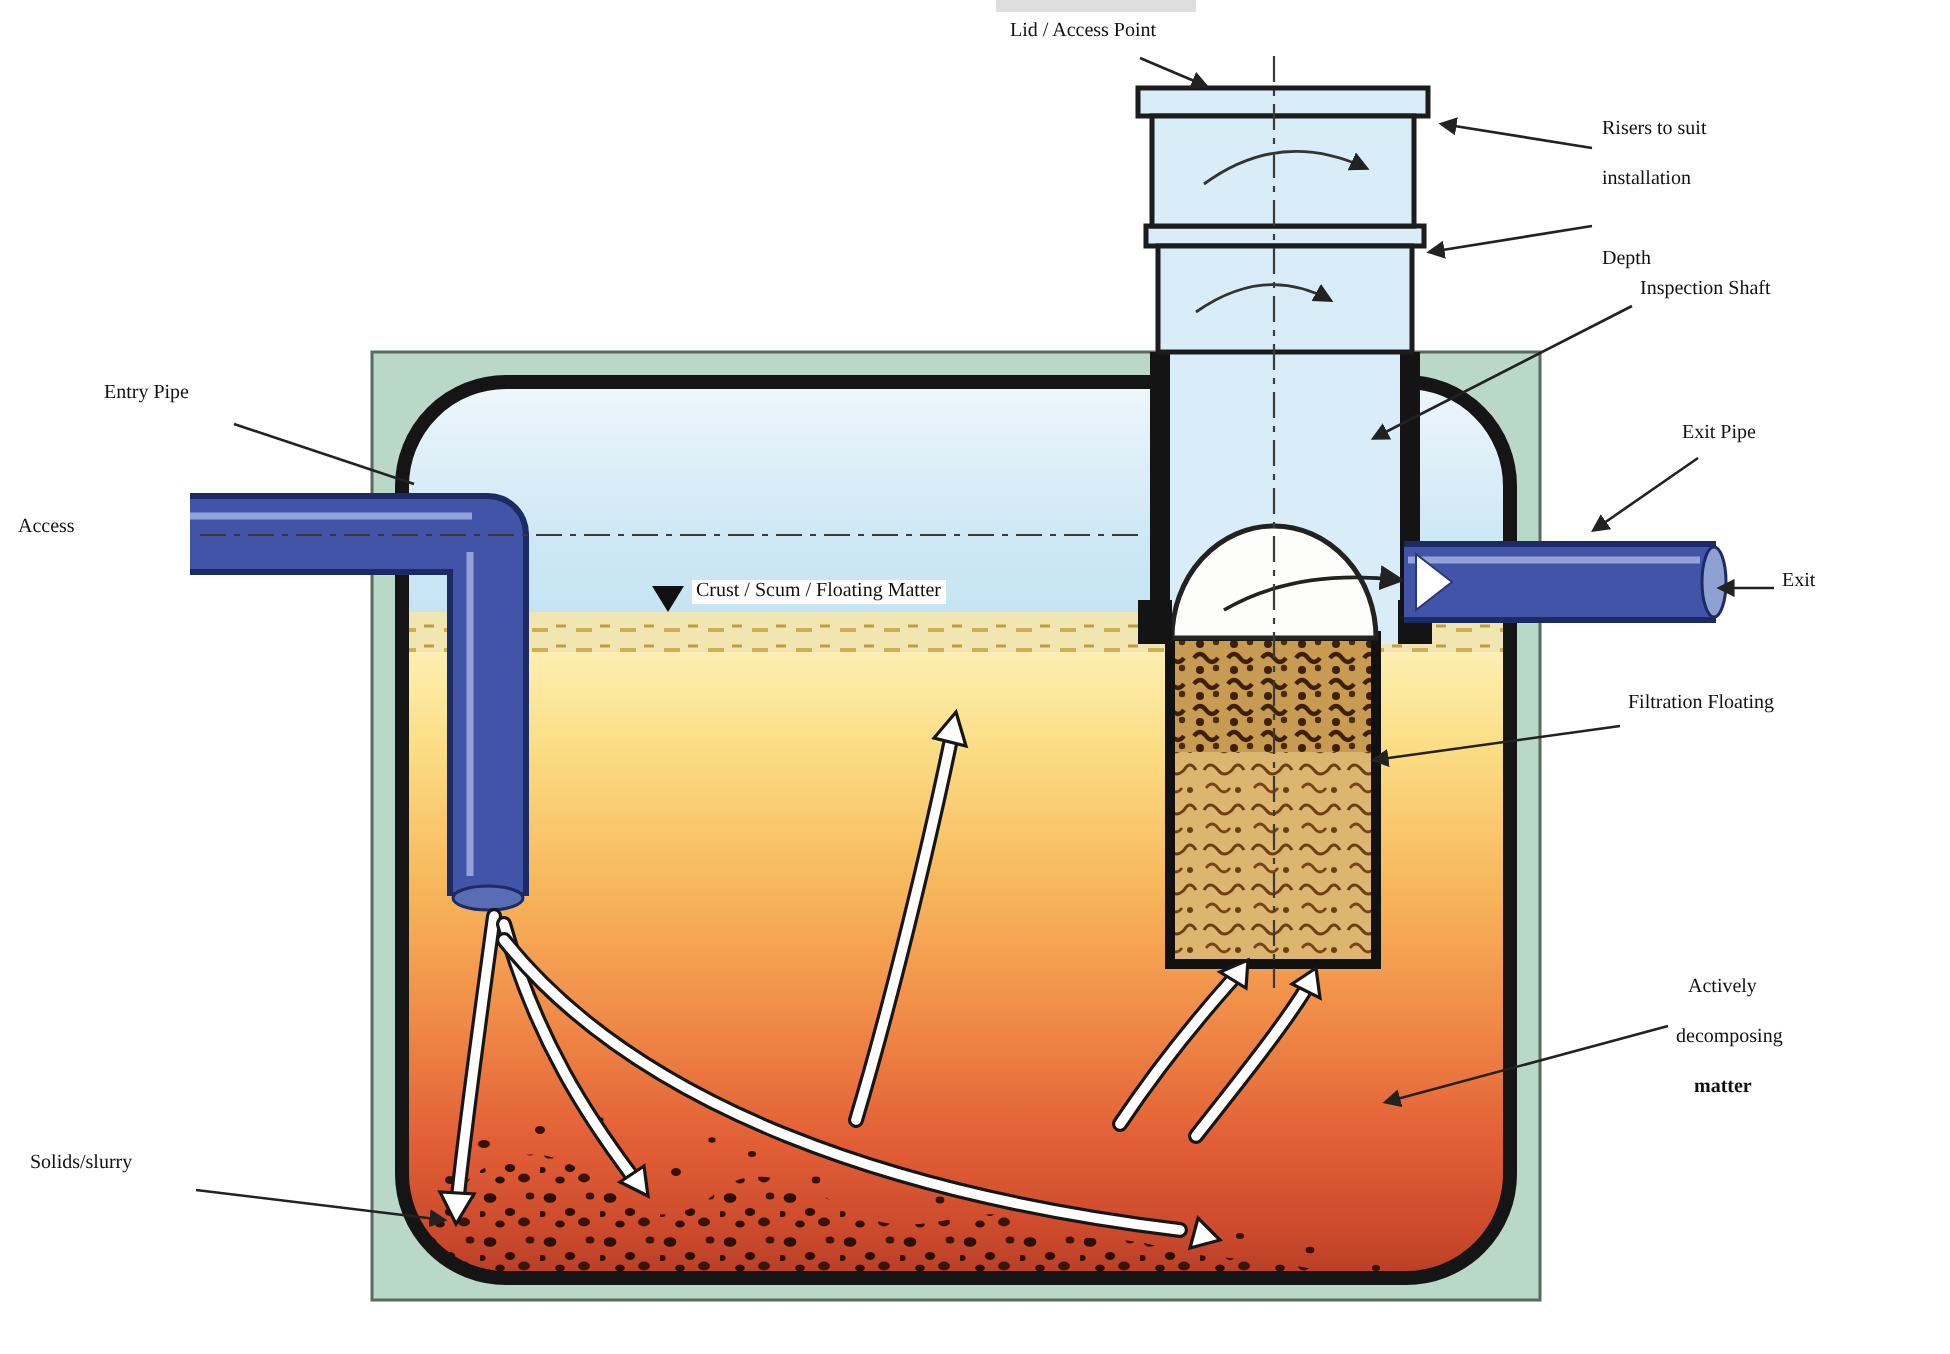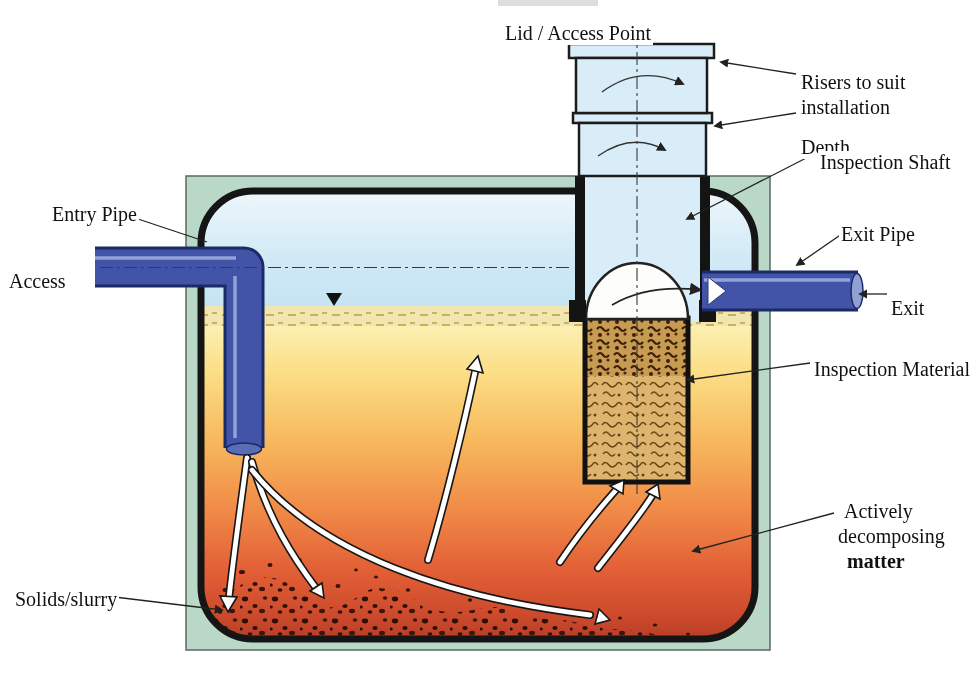--- a/index.html
+++ b/index.html
@@ -1,20 +1,20 @@
 <!DOCTYPE html>
 <html><head>
 <meta charset="utf-8">
 <style>
   html,body{margin:0;padding:0;background:#ffffff;}
   .stage{position:relative;width:975px;height:677px;background:#ffffff;overflow:hidden;
          font-family:"Liberation Serif", serif;}
   .stage svg{position:absolute;left:0;top:0;}
-  .lbl{position:absolute;font-size:20px;color:#111;line-height:1.15;background:#ffffff;
-       padding:0 2px;white-space:nowrap;margin-top:12px;}
+  .lbl{position:absolute;font-size:10px;color:#111;line-height:1.15;background:#ffffff;
+       padding:0 2px;white-space:nowrap;}
 </style>
 </head>
 <body>
 
 <div class="stage">
 
 <svg width="975" height="677" viewBox="0 0 975 677">
   <defs>
     <linearGradient id="gradWater" x1="0" y1="0" x2="0" y2="1">
       <stop offset="0%" stop-color="#edf6fb"></stop>
@@ -194,19 +194,20 @@
 
 <div class="lbl" style="left:503px;top:10px;">Lid / Access Point</div>
 <div class="lbl" style="left:799px;top:59px;">Risers to suit</div>
 <div class="lbl" style="left:799px;top:84px;">installation</div>
 <div class="lbl" style="left:799px;top:124px;">Depth</div>
 <div class="lbl" style="left:818px;top:139px;text-align:center;">Inspection Shaft</div>
 <div class="lbl" style="left:50px;top:191px;">Entry Pipe</div>
 <div class="lbl" style="left:7px;top:258px;">Access</div>
 <div class="lbl" style="left:839px;top:211px;">Exit Pipe</div>
 <div class="lbl" style="left:889px;top:285px;">Exit</div>
-<div class="lbl" style="left:812px;top:346px;">Inspection Material</div>
+<div class="lbl" style="left:346px;top:290px;">Crust / Scum / Floating Matter</div>
+<div class="lbl" style="left:812px;top:346px;">Filtration Floating</div>
 <div class="lbl" style="left:842px;top:488px;">Actively</div>
 <div class="lbl" style="left:836px;top:513px;">decomposing</div>
 <div class="lbl" style="left:845px;top:538px;font-weight:bold;">matter</div>
 <div class="lbl" style="left:13px;top:576px;">Solids/slurry</div>
 
 </div>
 
 </body></html>

